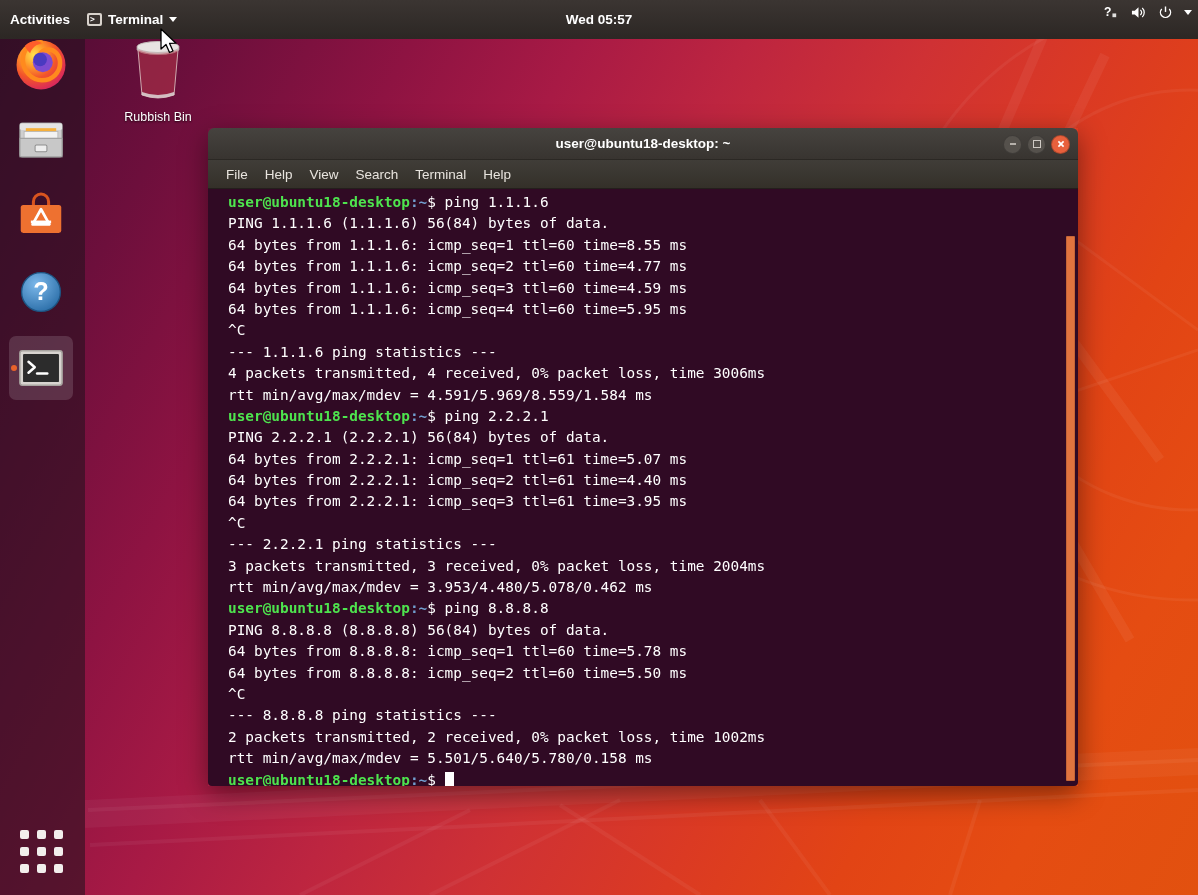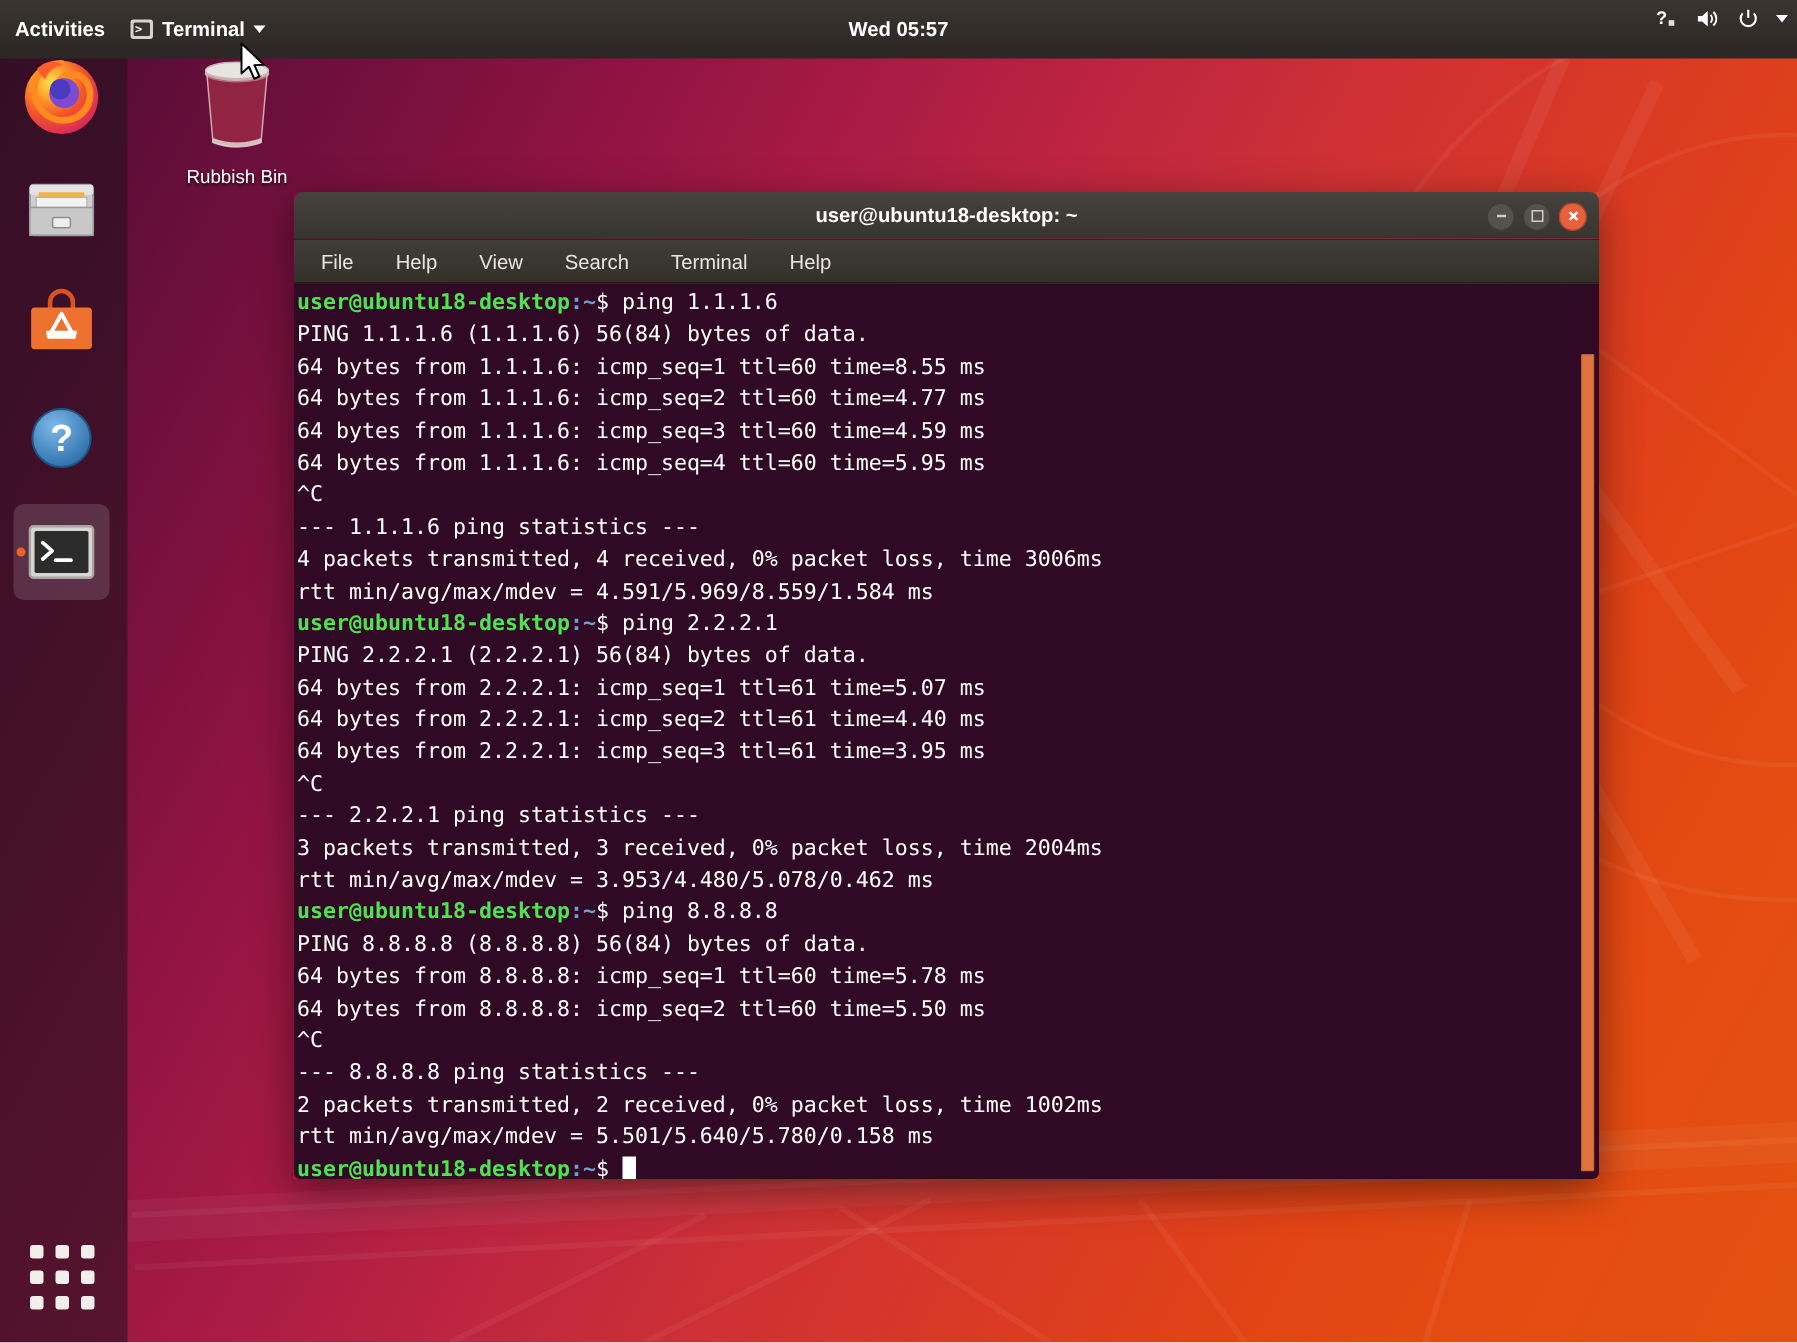--- a/index.html
+++ b/index.html
@@ -110,21 +110,21 @@
     width: 96px; text-align: center; z-index: 20;
   }
   #trash .label {
     margin-top: 2px; color: #ffffff; font-size: 12.5px;
     text-shadow: 0 1px 2px rgba(0,0,0,0.75);
     font-family: "Liberation Sans", sans-serif;
   }
 
   
   #terminal-window {
-    position: absolute; left: 196px; top: 128px;
+    position: absolute; left: 208px; top: 128px;
     width: 870px; height: 658px;
     box-shadow: 0 8px 26px rgba(0,0,0,0.45);
     z-index: 30;
     display: flex; flex-direction: column;
   }
   #titlebar {
     height: 32px;
     background: linear-gradient(#46433f, #383430);
     border-top-left-radius: 6px; border-top-right-radius: 6px;
     border-bottom: 1px solid #2b2824;
@@ -141,31 +141,31 @@
     background: #55514c; color: #cfcac4; font-size: 10px; line-height: 1;
     border: 1px solid rgba(0,0,0,0.25);
   }
   .winbtn.close { background: #e8603c; color: #ffffff; }
   .winbtn .boxglyph { width: 8px; height: 8px; border: 1.5px solid #cfcac4; }
 
   #menubar {
     height: 29px;
     background: linear-gradient(#403d38, #343029);
     display: flex; align-items: center;
-    padding-left: 18px; gap: 28px;
+    padding-left: 18px; gap: 17px;
     border-bottom: 1px solid #241f1c;
   }
   #menubar .mi { color: #e8e4de; font-size: 13.5px; font-family: "Liberation Sans", sans-serif; }
 
   #term-body {
     flex: 1;
     background: #300a24;
     position: relative;
     overflow: hidden;
-    padding: 3px 0 0 0;
+    padding: 3px 0 0 18px;
     border-bottom-left-radius: 4px; border-bottom-right-radius: 4px;
   }
   #term-text {
     font-family: "DejaVu Sans Mono", monospace;
     font-size: 14.4px;
     line-height: 21.4px;
     color: #ffffff;
     white-space: pre;
     padding-left: 2px;
   }

